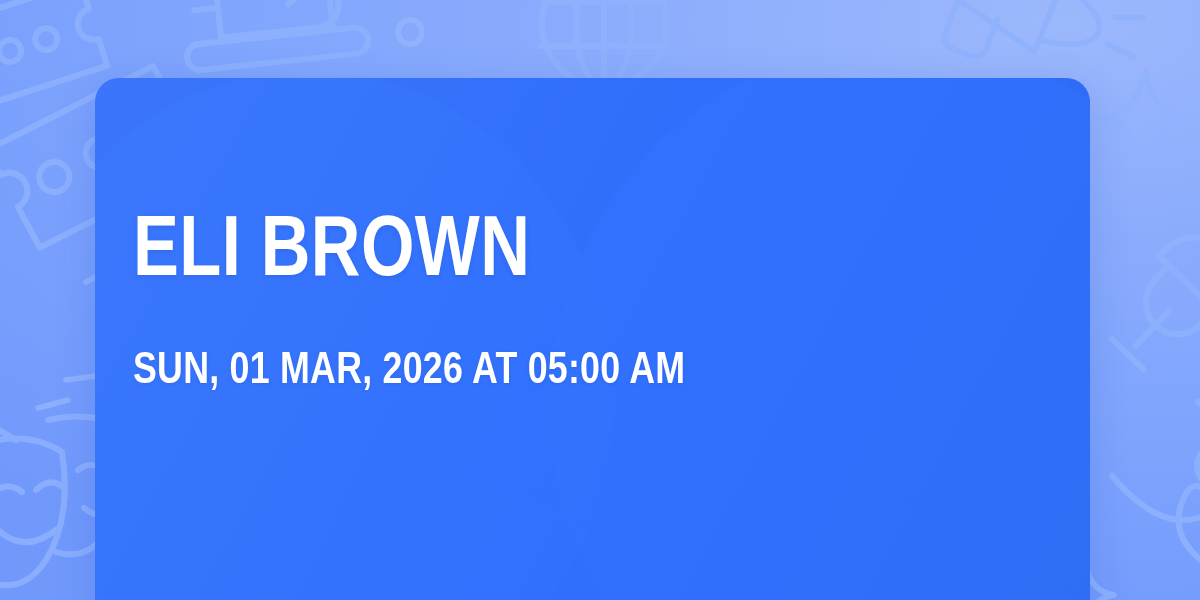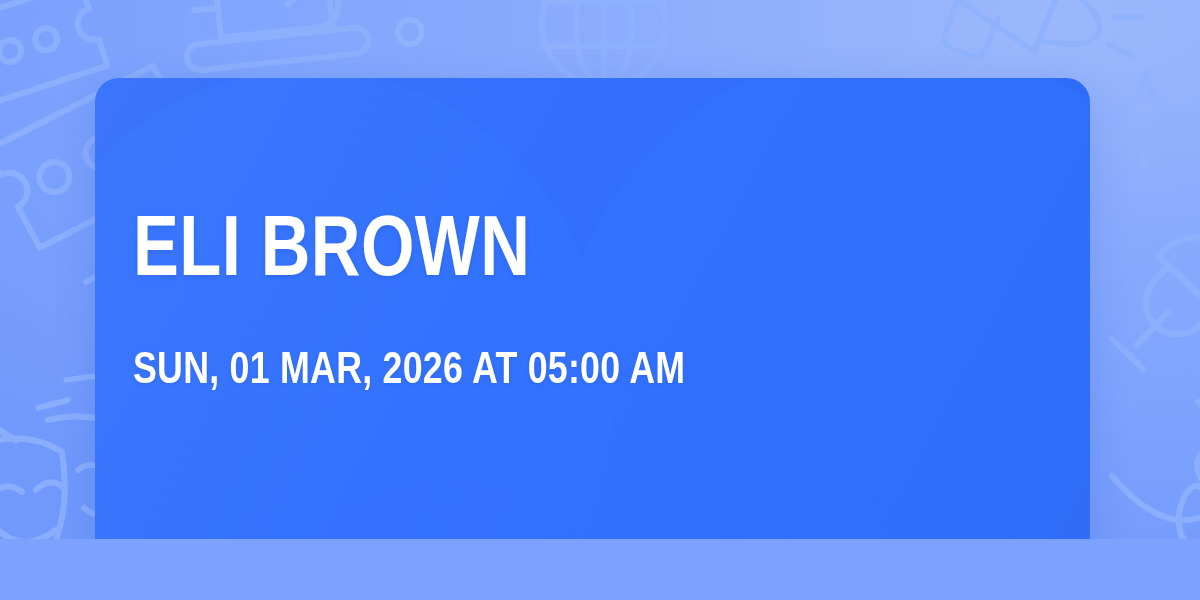--- a/index.html
+++ b/index.html
@@ -11,21 +11,21 @@
   }
 
   body {
     font-family: "Liberation Sans", sans-serif;
     background: #7da2fd;
   }
 
   #stage {
     position: relative;
     width: 1200px;
-    height: 539px;
+    height: 600px;
     overflow: hidden;
     background:
       radial-gradient(120% 110% at 88% 4%, #9cb8fc 0%, #8bacfd 32%, #7ea4fd 62%, #7199fc 100%);
   }
 
   
   #bg-pattern {
     position: absolute;
     inset: 0;
     pointer-events: none;

